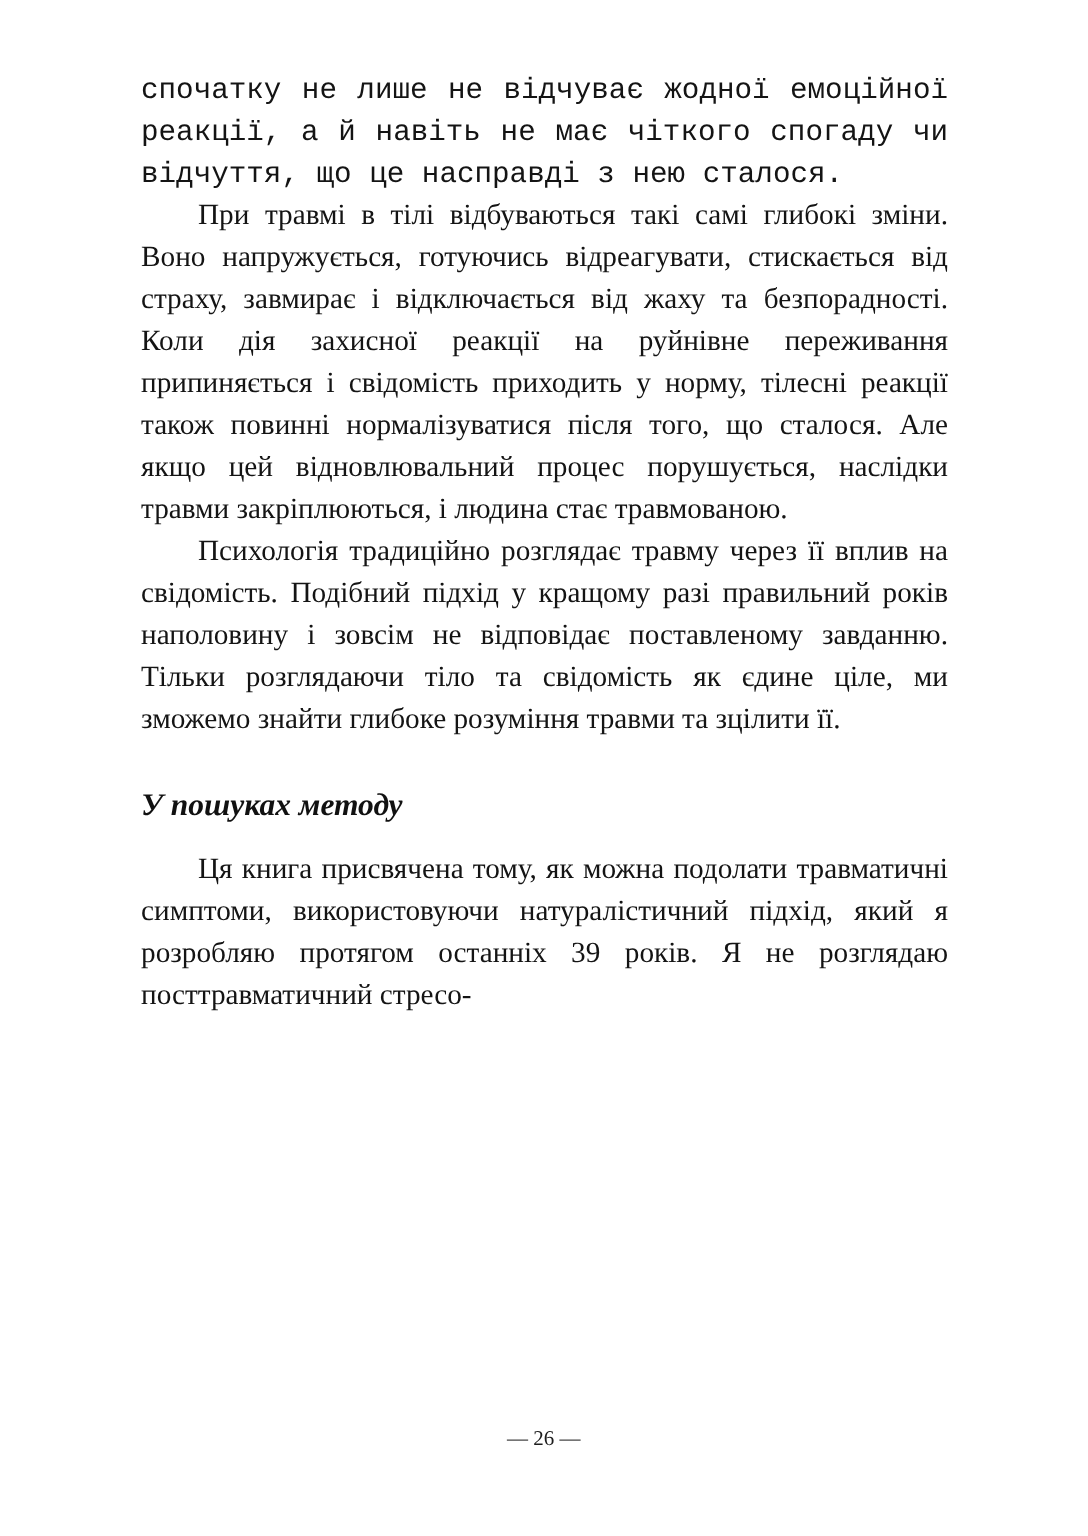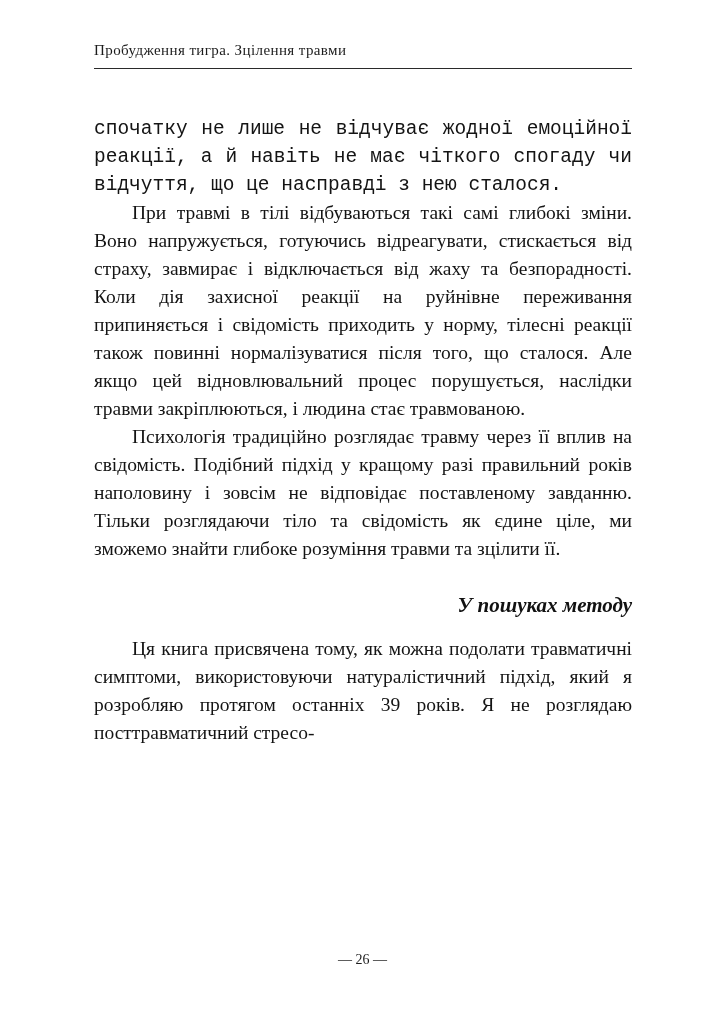--- a/index.html
+++ b/index.html
@@ -47,43 +47,39 @@
     }
     .body-text p.no-indent {
       text-indent: 0;
       font-family: Liberation Mono, monospace;
     }
     .section-heading {
       font-size: 21px;
       font-style: italic;
       font-weight: bold;
       margin: 28px 0 16px 0;
-      text-align: right;
+      text-align: left;
       text-indent: 0;
       color: #111111;
     }
     .page-number {
       position: absolute;
       left: 0;
       right: 0;
       bottom: 56px;
       text-align: center;
       font-size: 14px;
       color: #1c1c1c;
     }
   </style>
 </head>
 <body>
 
 <div class="page">
 
-  <div class="running-head-wrap text-col">
-    <div class="running-head">Пробудження тигра. Зцілення травми</div>
-    <div class="head-rule"></div>
-  </div>
 
   <main class="body-text text-col">
     <p class="no-indent">спочатку не лише не відчуває жодної емоційної реакції, а й навіть не має чіткого спогаду чи відчуття, що це насправді з нею сталося.</p>
     <p>При травмі в тілі відбуваються такі самі глибокі зміни. Воно напружується, готуючись відреагувати, стискається від страху, завмирає і відключається від жаху та безпорадності. Коли дія захисної реакції на руйнівне переживання припиняється і свідомість приходить у норму, тілесні реакції також повинні нормалізуватися після того, що сталося. Але якщо цей відновлювальний процес порушується, наслідки травми закріплюються, і людина стає травмованою.</p>
     <p>Психологія традиційно розглядає травму через її вплив на свідомість. Подібний підхід у кращому разі правильний років наполовину і зовсім не відповідає поставленому завданню. Тільки розглядаючи тіло та свідомість як єдине ціле, ми зможемо знайти глибоке розуміння травми та зцілити її.</p>
     <h2 class="section-heading">У пошуках методу</h2>
     <p>Ця книга присвячена тому, як можна подолати травматичні симптоми, використовуючи натуралістичний підхід, який я розробляю протягом останніх 39 років. Я не розглядаю посттравматичний стресо-</p>
   </main>
 
   <div class="page-number">— 26 —</div>

